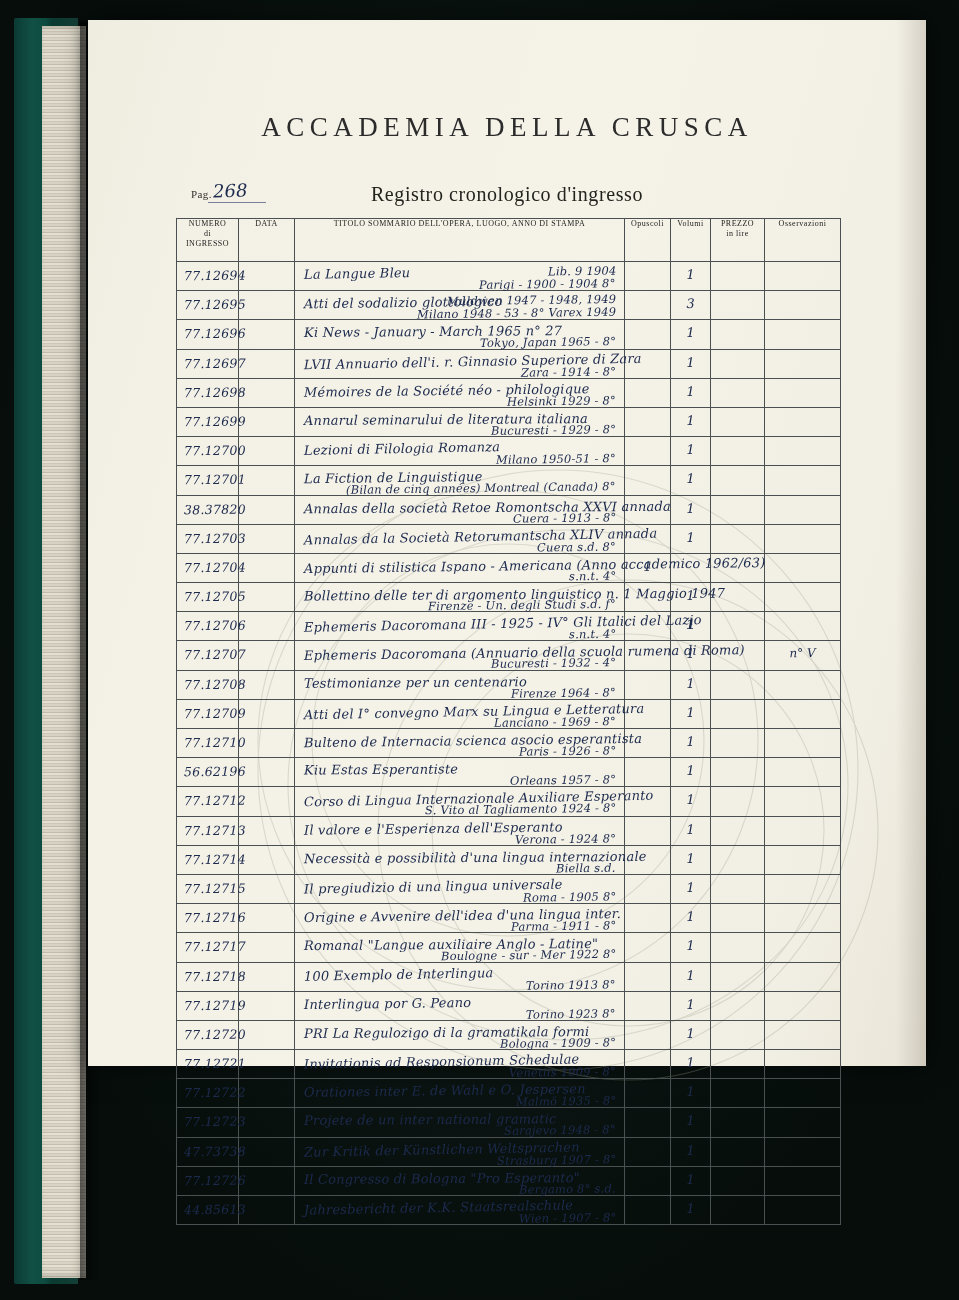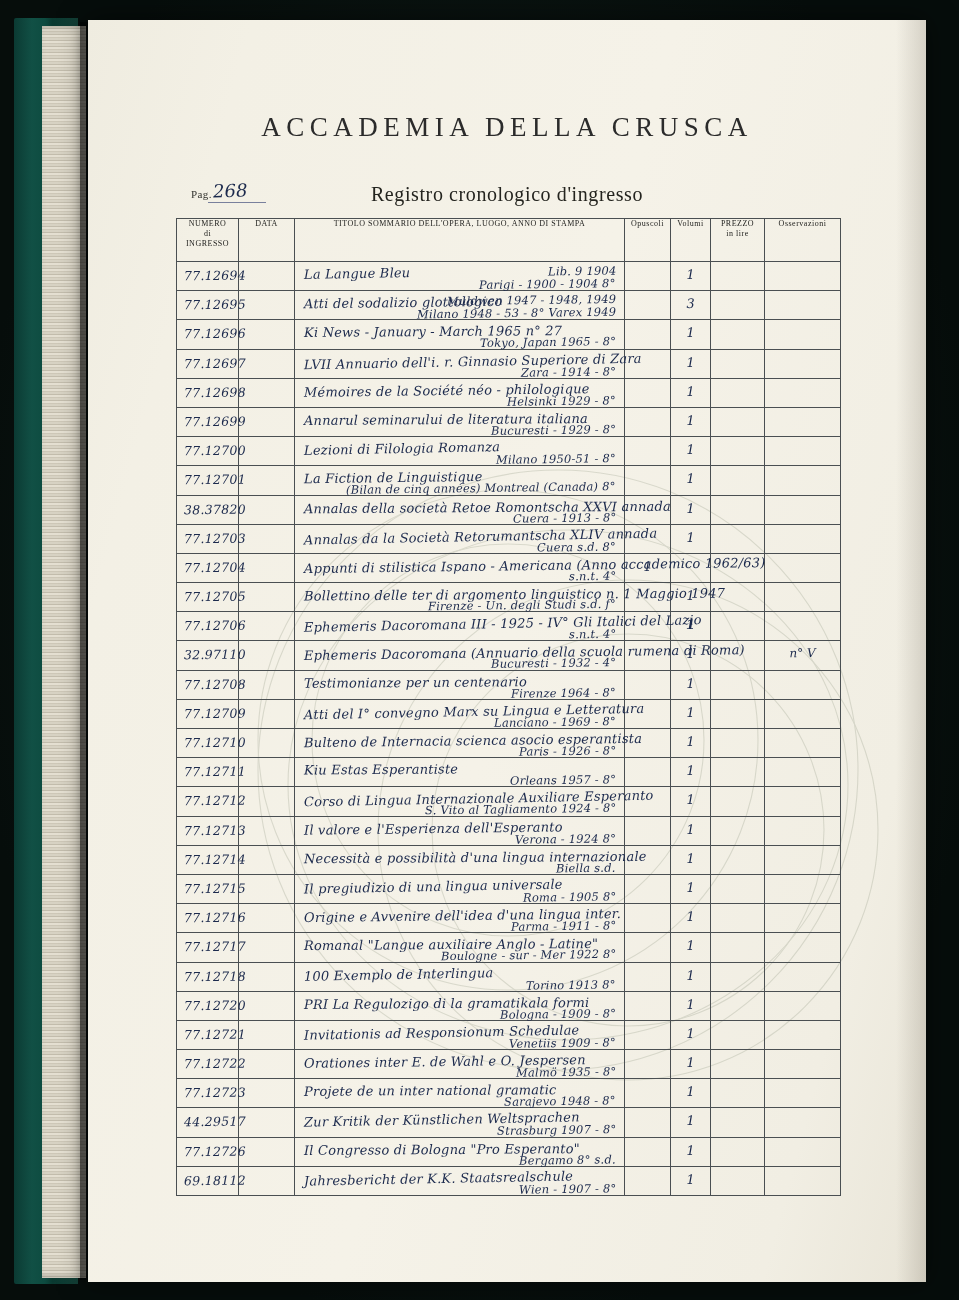--- a/index.html
+++ b/index.html
@@ -28,21 +28,21 @@
       #cec8b8 5px,#cec8b8 6px);
     box-shadow:inset -6px 0 10px rgba(0,0,0,.25);
     transform:skewY(0.15deg);
   }
   .edge-shadow{
     position:absolute;left:80px;top:22px;width:22px;height:1258px;
     background:linear-gradient(90deg,rgba(0,0,0,.55),rgba(0,0,0,0));
   }
   
   .page{
-    position:absolute;left:88px;top:20px;width:838px;height:1262px;
+    position:absolute;left:88px;top:20px;width:838px;height:1046px;
     background:linear-gradient(105deg,#efece0 0%,#f3f0e5 14%,#f5f2e8 50%,#f1eee3 86%,#e9e5d8 100%);
     box-shadow:0 0 26px rgba(0,0,0,.55);
   }
   .page:after{
     content:"";position:absolute;right:0;top:0;width:30px;height:100%;
     background:linear-gradient(90deg,rgba(0,0,0,0),rgba(60,50,35,.16));
   }
   .watermark{
     position:absolute;left:120px;top:420px;width:700px;height:760px;
     opacity:.30;pointer-events:none;
@@ -485,21 +485,21 @@
               </td>
               <td>
                 <span class="ink vol"></span>
               </td>
               <td>
                 <span class="ink oss"></span>
               </td>
             </tr>
             <tr>
               <td>
-                <span class="ink num">32.97110</span>
+                <span class="ink num">77.12707</span>
               </td>
               <td>
                 <span class="ink num"></span>
               </td>
               <td>
                 <span class="ink title-main" style="transform: rotate(-0.75deg);">Ephemeris Dacoromana (Annuario della scuola rumena di Roma)</span>
                 <span class="ink title-sub">Bucuresti - 1932 - 4°</span>
               </td>
               <td>
                 <span class="ink vol"></span>
@@ -581,21 +581,21 @@
               </td>
               <td>
                 <span class="ink vol"></span>
               </td>
               <td>
                 <span class="ink oss"></span>
               </td>
             </tr>
             <tr>
               <td>
-                <span class="ink num">77.12711</span>
+                <span class="ink num">56.62196</span>
               </td>
               <td>
                 <span class="ink num"></span>
               </td>
               <td>
                 <span class="ink title-main" style="transform: rotate(-0.4deg);">Kiu Estas Esperantiste</span>
                 <span class="ink title-sub">Orleans  1957 - 8°</span>
               </td>
               <td>
                 <span class="ink vol"></span>
@@ -773,20 +773,44 @@
               </td>
               <td>
                 <span class="ink vol"></span>
               </td>
               <td>
                 <span class="ink oss"></span>
               </td>
             </tr>
             <tr>
               <td>
+                <span class="ink num">77.12719</span>
+              </td>
+              <td>
+                <span class="ink num"></span>
+              </td>
+              <td>
+                <span class="ink title-main" style="transform: rotate(-0.75deg);">Interlingua  por G. Peano</span>
+                <span class="ink title-sub">Torino 1923   8°</span>
+              </td>
+              <td>
+                <span class="ink vol"></span>
+              </td>
+              <td>
+                <span class="ink vol">1</span>
+              </td>
+              <td>
+                <span class="ink vol"></span>
+              </td>
+              <td>
+                <span class="ink oss"></span>
+              </td>
+            </tr>
+            <tr>
+              <td>
                 <span class="ink num">77.12720</span>
               </td>
               <td>
                 <span class="ink num"></span>
               </td>
               <td>
                 <span class="ink title-main" style="transform: rotate(-0.4deg);">PRI La Regulozigo di la gramatikala formi</span>
                 <span class="ink title-sub">Bologna - 1909 - 8°</span>
               </td>
               <td>
@@ -869,21 +893,21 @@
               </td>
               <td>
                 <span class="ink vol"></span>
               </td>
               <td>
                 <span class="ink oss"></span>
               </td>
             </tr>
             <tr>
               <td>
-                <span class="ink num">44.29517</span>
+                <span class="ink num">47.73738</span>
               </td>
               <td>
                 <span class="ink num"></span>
               </td>
               <td>
                 <span class="ink title-main" style="transform: rotate(-1.1deg);">Zur Kritik der Künstlichen Weltsprachen</span>
                 <span class="ink title-sub">Strasburg  1907 - 8°</span>
               </td>
               <td>
                 <span class="ink vol"></span>
@@ -917,21 +941,21 @@
               </td>
               <td>
                 <span class="ink vol"></span>
               </td>
               <td>
                 <span class="ink oss"></span>
               </td>
             </tr>
             <tr>
               <td>
-                <span class="ink num">69.18112</span>
+                <span class="ink num">44.85613</span>
               </td>
               <td>
                 <span class="ink num"></span>
               </td>
               <td>
                 <span class="ink title-main" style="transform: rotate(-1.1deg);">Jahresbericht der K.K. Staatsrealschule</span>
                 <span class="ink title-sub">Wien - 1907 - 8°</span>
               </td>
               <td>
                 <span class="ink vol"></span>

